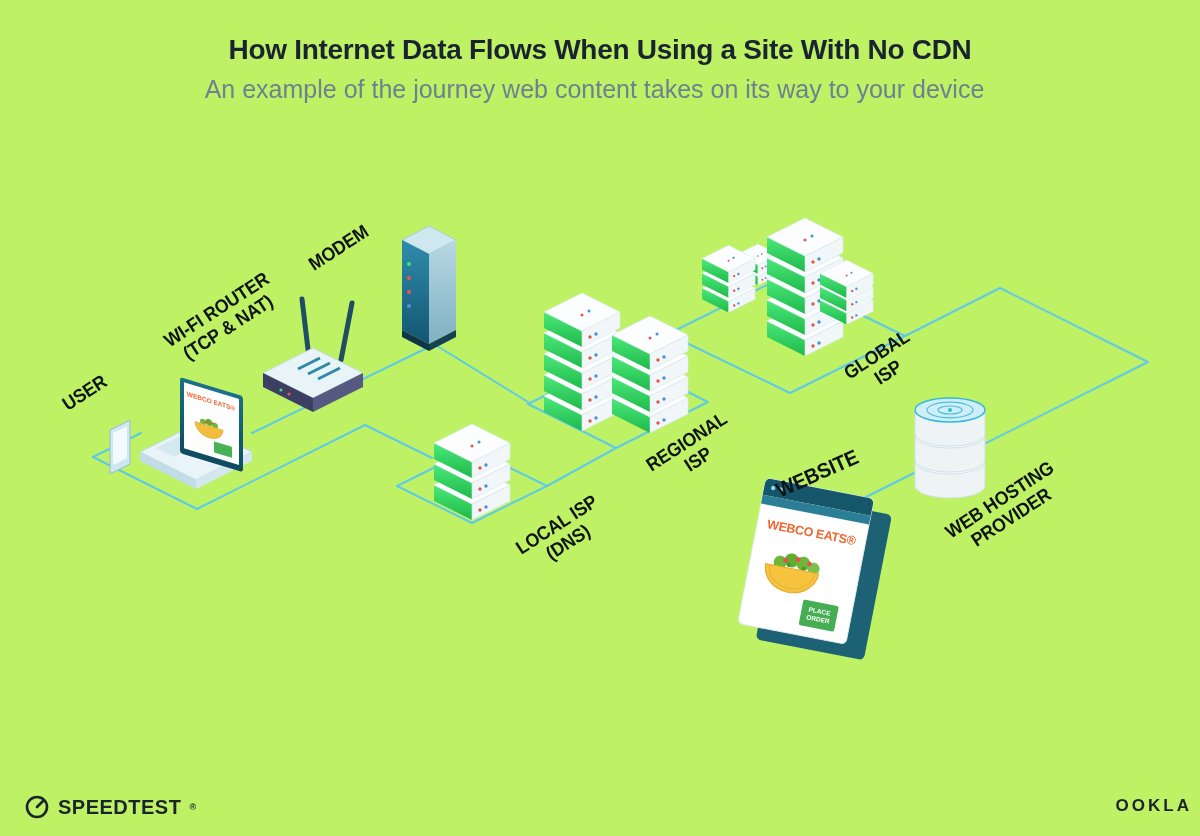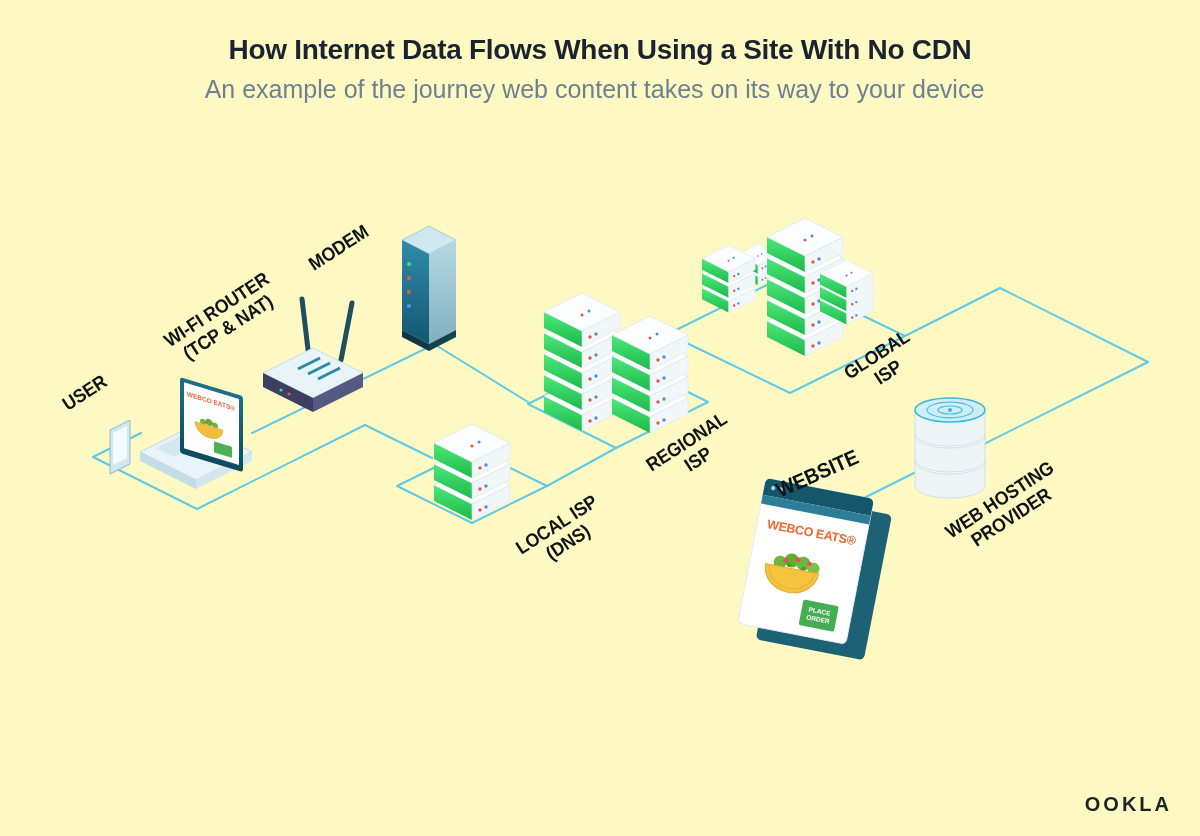--- a/index.html
+++ b/index.html
@@ -1,29 +1,29 @@
 <!DOCTYPE html>
 <html><head>
 <meta charset="utf-8">
 <style>
   html,body{margin:0;padding:0;background:#ffffff;}
-  .page{position:relative;width:1200px;height:836px;background:#fef9c3;overflow:hidden;
+  .page{position:relative;width:1200px;height:836px;background:#bef264;overflow:hidden;
         font-family:"Liberation Sans",sans-serif;}
   .hdr{position:absolute;top:34px;left:0;width:1200px;text-align:center;}
   .hdr h1{margin:0;font-size:28px;font-weight:800;color:#1a2430;letter-spacing:-0.3px;}
   .hdr p{margin:9px 11px 0 0;font-size:25px;font-weight:400;color:#6d8290;}
   svg.diagram{position:absolute;left:0;top:0;}
   .ln{fill:none;stroke:#5fc9e8;stroke-width:2;stroke-linecap:round;stroke-linejoin:round;}
   .lbl{font-family:"Liberation Sans",sans-serif;font-weight:800;font-size:19px;fill:#0e1316;letter-spacing:-0.2px;}
   .lbl-big{font-size:21px;}
   .ftr{position:absolute;left:0;bottom:16px;width:1200px;height:32px;}
   .st{position:absolute;left:24px;bottom:0;display:flex;align-items:center;gap:8px;}
   .st-text{font-size:20px;font-weight:800;color:#1b242c;letter-spacing:0.5px;}
   .st-mark{font-size:9px;vertical-align:super;font-weight:700;color:#1b242c;}
-  .ookla{position:absolute;right:28px;bottom:4px;font-size:20px;font-weight:700;
+  .ookla{position:absolute;right:8px;bottom:4px;font-size:17px;font-weight:700;
          letter-spacing:3px;color:#1b242c;}
 </style>
 </head>
 <body>
 
 <div class="page">
 
   <div class="hdr">
     <h1>How Internet Data Flows When Using a Site With No CDN</h1>
     <p>An example of the journey web content takes on its way to your device</p>
@@ -231,16 +231,24 @@
     <g transform="translate(820,480) rotate(-24) scale(0.93,1)">
       <text class="lbl lbl-big" x="0" y="0" text-anchor="middle">WEBSITE</text>
     </g>
     <g transform="translate(1003,505) rotate(-33) scale(0.93,1)">
       <text class="lbl" x="0" y="0" text-anchor="middle">WEB HOSTING</text>
       <text class="lbl" x="0" y="21" text-anchor="middle">PROVIDER</text>
     </g>
   </svg>
 
   <div class="ftr">
+    <div class="st">
+      <svg width="26" height="26" viewBox="0 0 26 26">
+        <circle cx="13" cy="13" r="10" fill="none" stroke="#1b242c" stroke-width="2.6"></circle>
+        <line x1="13" y1="13" x2="19" y2="7" stroke="#1b242c" stroke-width="2.6" stroke-linecap="round"></line>
+      </svg>
+      <span class="st-text">SPEEDTEST</span>
+        <span class="st-mark">®</span>
+    </div>
     <div class="ookla">OOKLA</div>
   </div>
 
 </div>
 
 </body></html>

